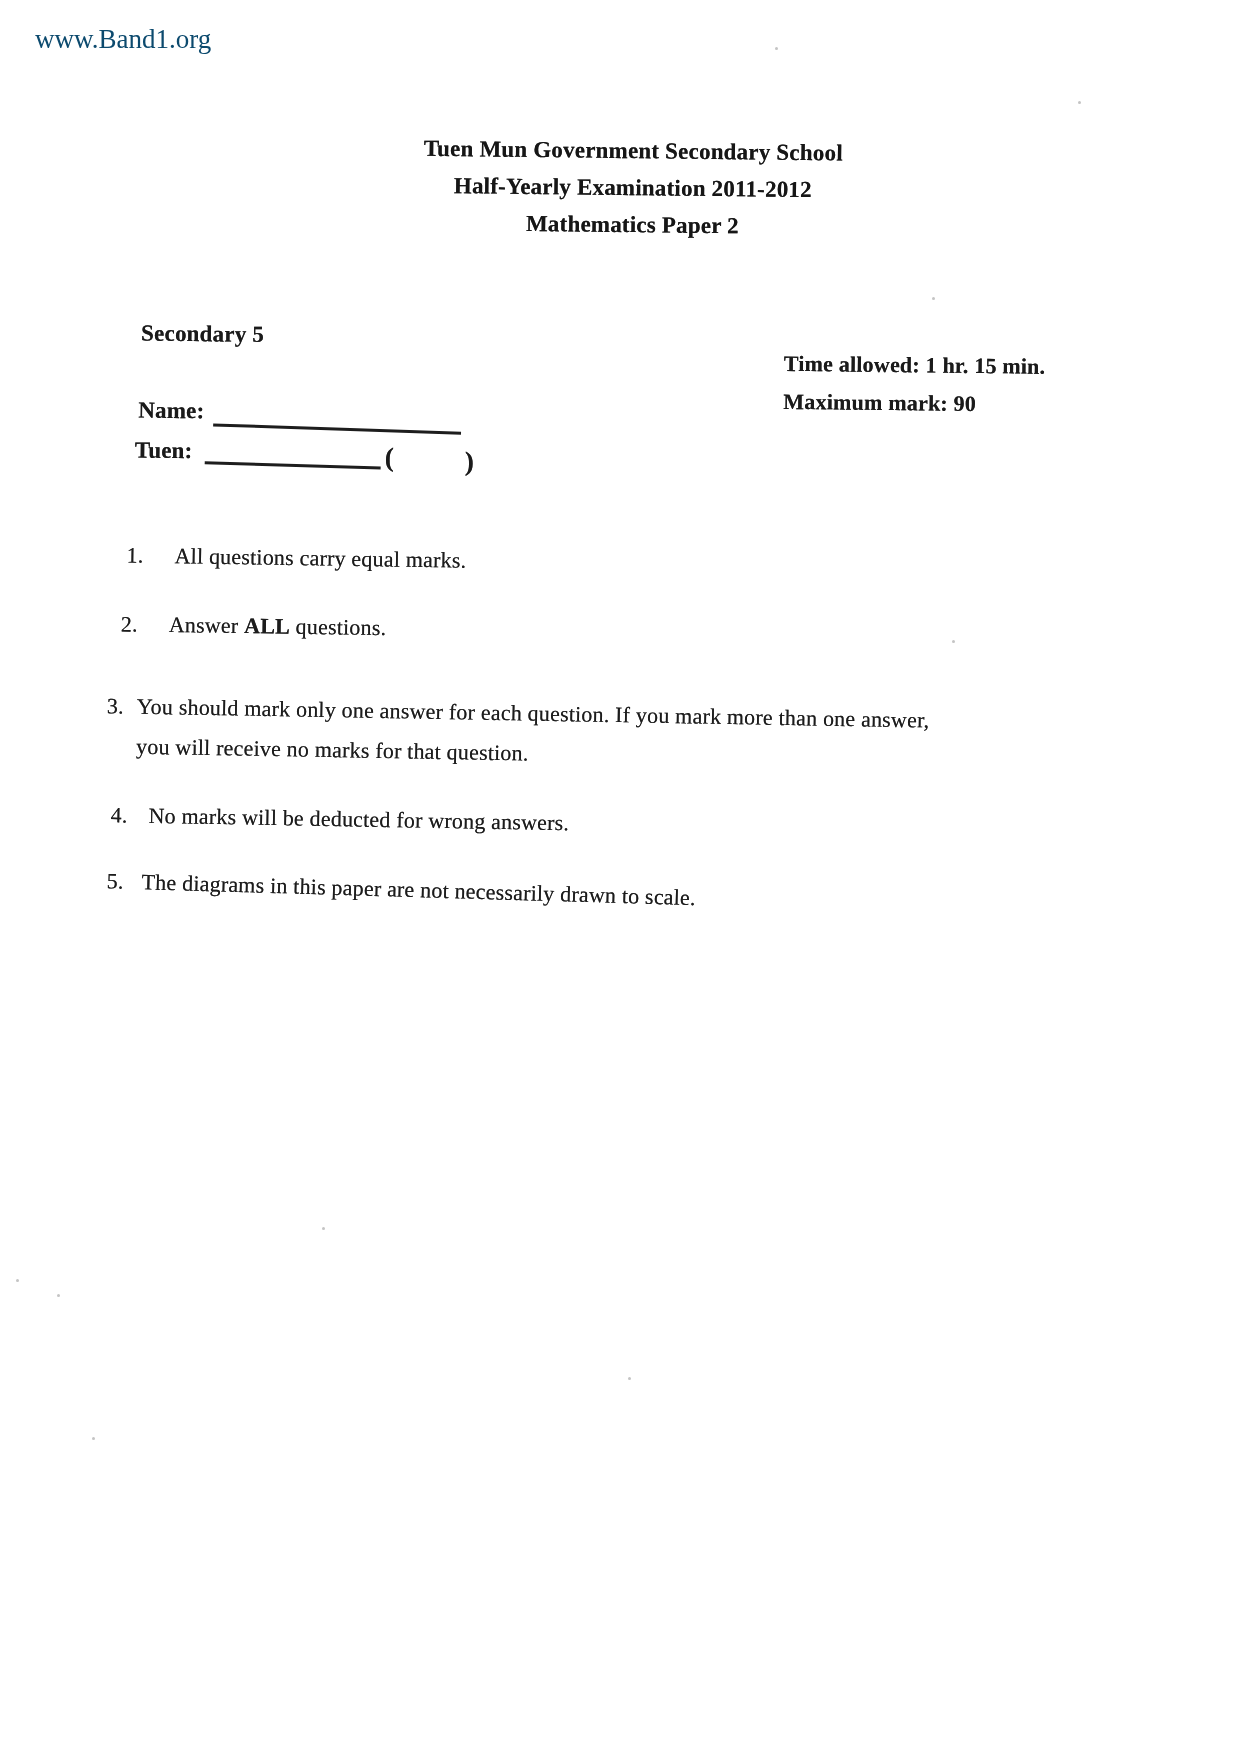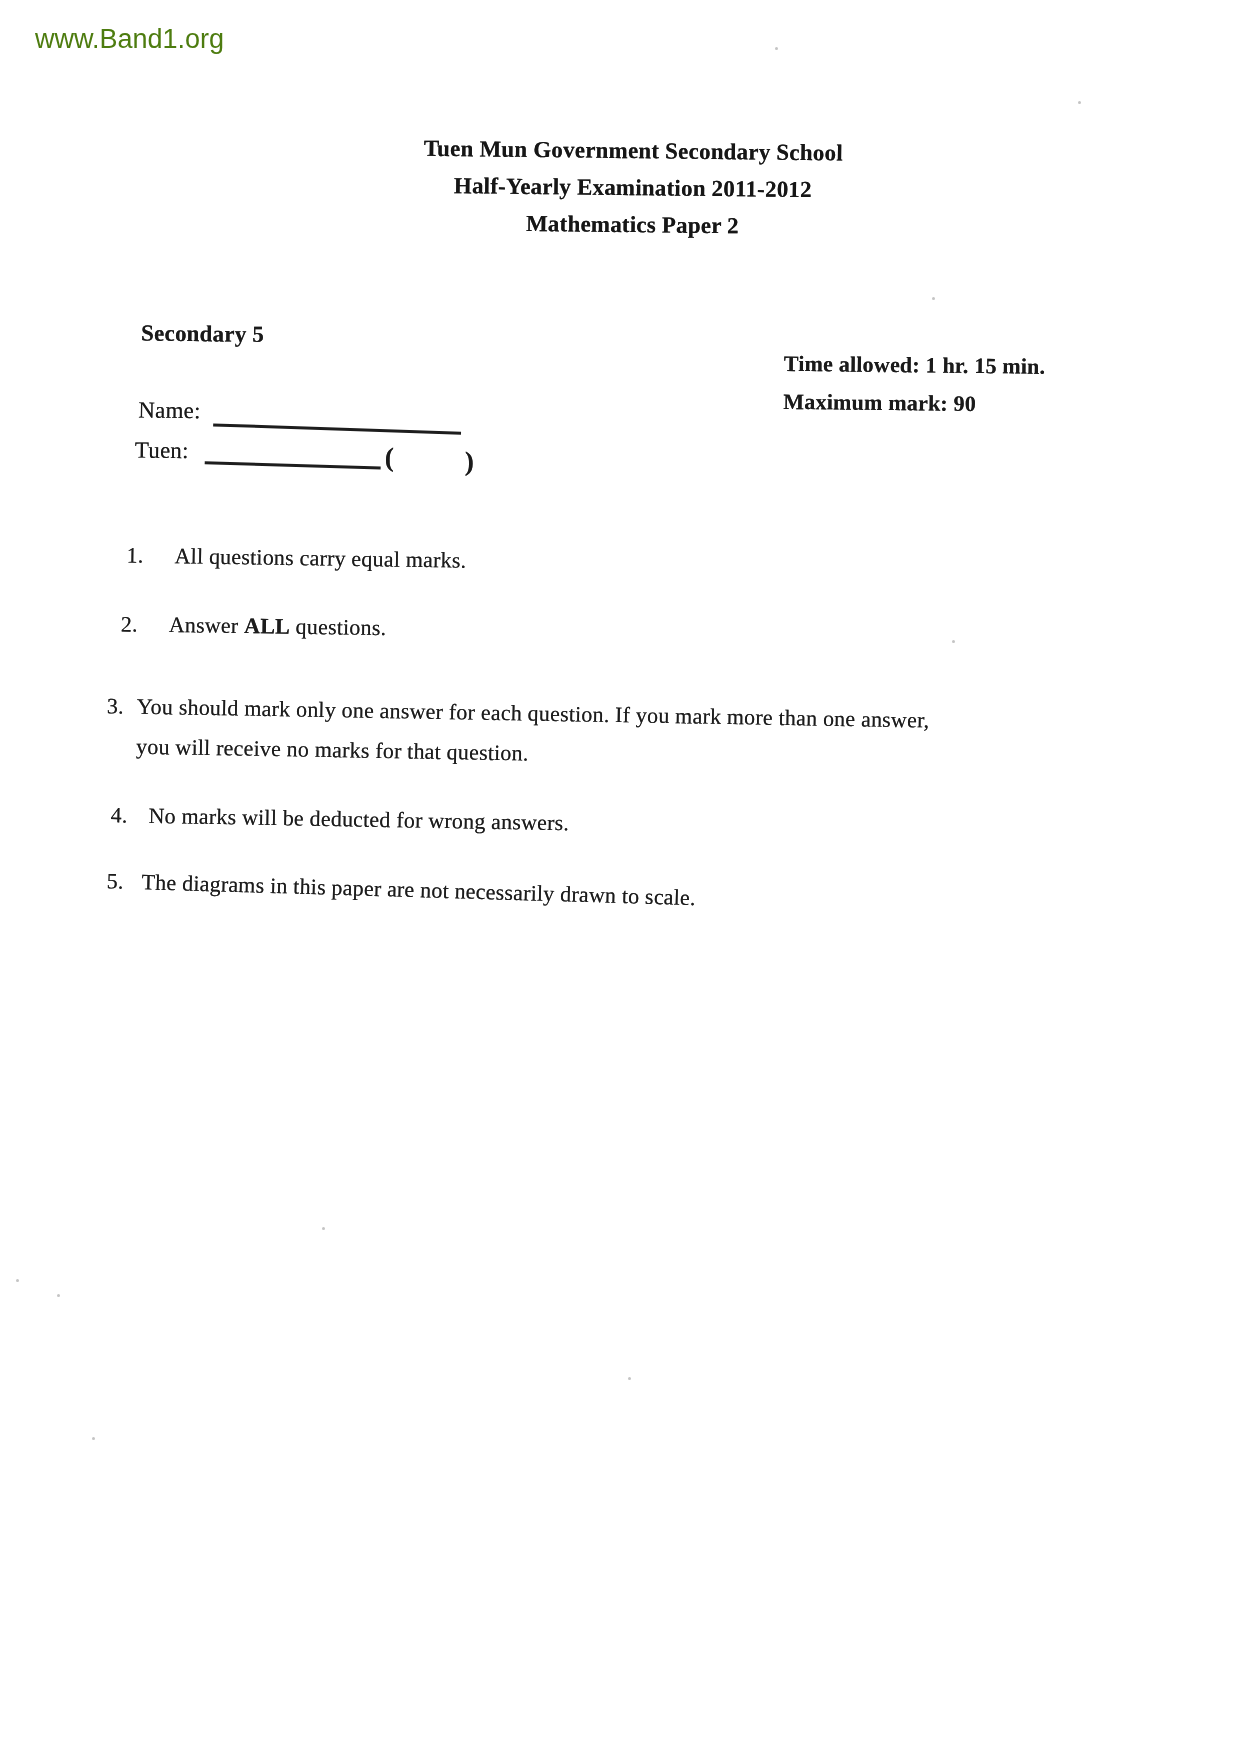--- a/index.html
+++ b/index.html
@@ -12,23 +12,23 @@
     position: relative;
     width: 1240px; height: 1754px;
     background: #ffffff;
     overflow: hidden;
     color: #1a1a1a;
   }
   
   .watermark {
     position: absolute;
     left: 35px; top: 24px;
-    font-family: Liberation Sans, sans-serif;
+    font-family: Liberation Serif, serif;
     font-size: 27px;
-    color: #4d7c0f;
+    color: #0c4a6e;
   }
   
   .scan-content {
     position: absolute;
     left: 0; top: 0; width: 1240px; height: 1754px;
     transform: rotate(0.65deg);
     transform-origin: 50% 0;
     text-shadow: 0 0 0.6px rgba(25,25,25,0.75);
     letter-spacing: 0.2px;
   }
@@ -53,21 +53,21 @@
     left: 788px; top: 349px;
     font-weight: bold; font-size: 22px;
   }
   .max-mark {
     position: absolute;
     left: 788px; top: 387px;
     font-weight: bold; font-size: 22px;
   }
   .field-label {
     position: absolute;
-    font-weight: normal; font-size: 23px;
+    font-weight: bold; font-size: 23px;
   }
   .name-label { left: 143px; top: 403px; }
   .class-label { left: 140px; top: 443px; }
   .blank-line {
     position: absolute;
     border-bottom: 3px solid #1d1d1d;
     height: 1px;
   }
   .name-line {
     left: 218px; top: 428px; width: 248px;

